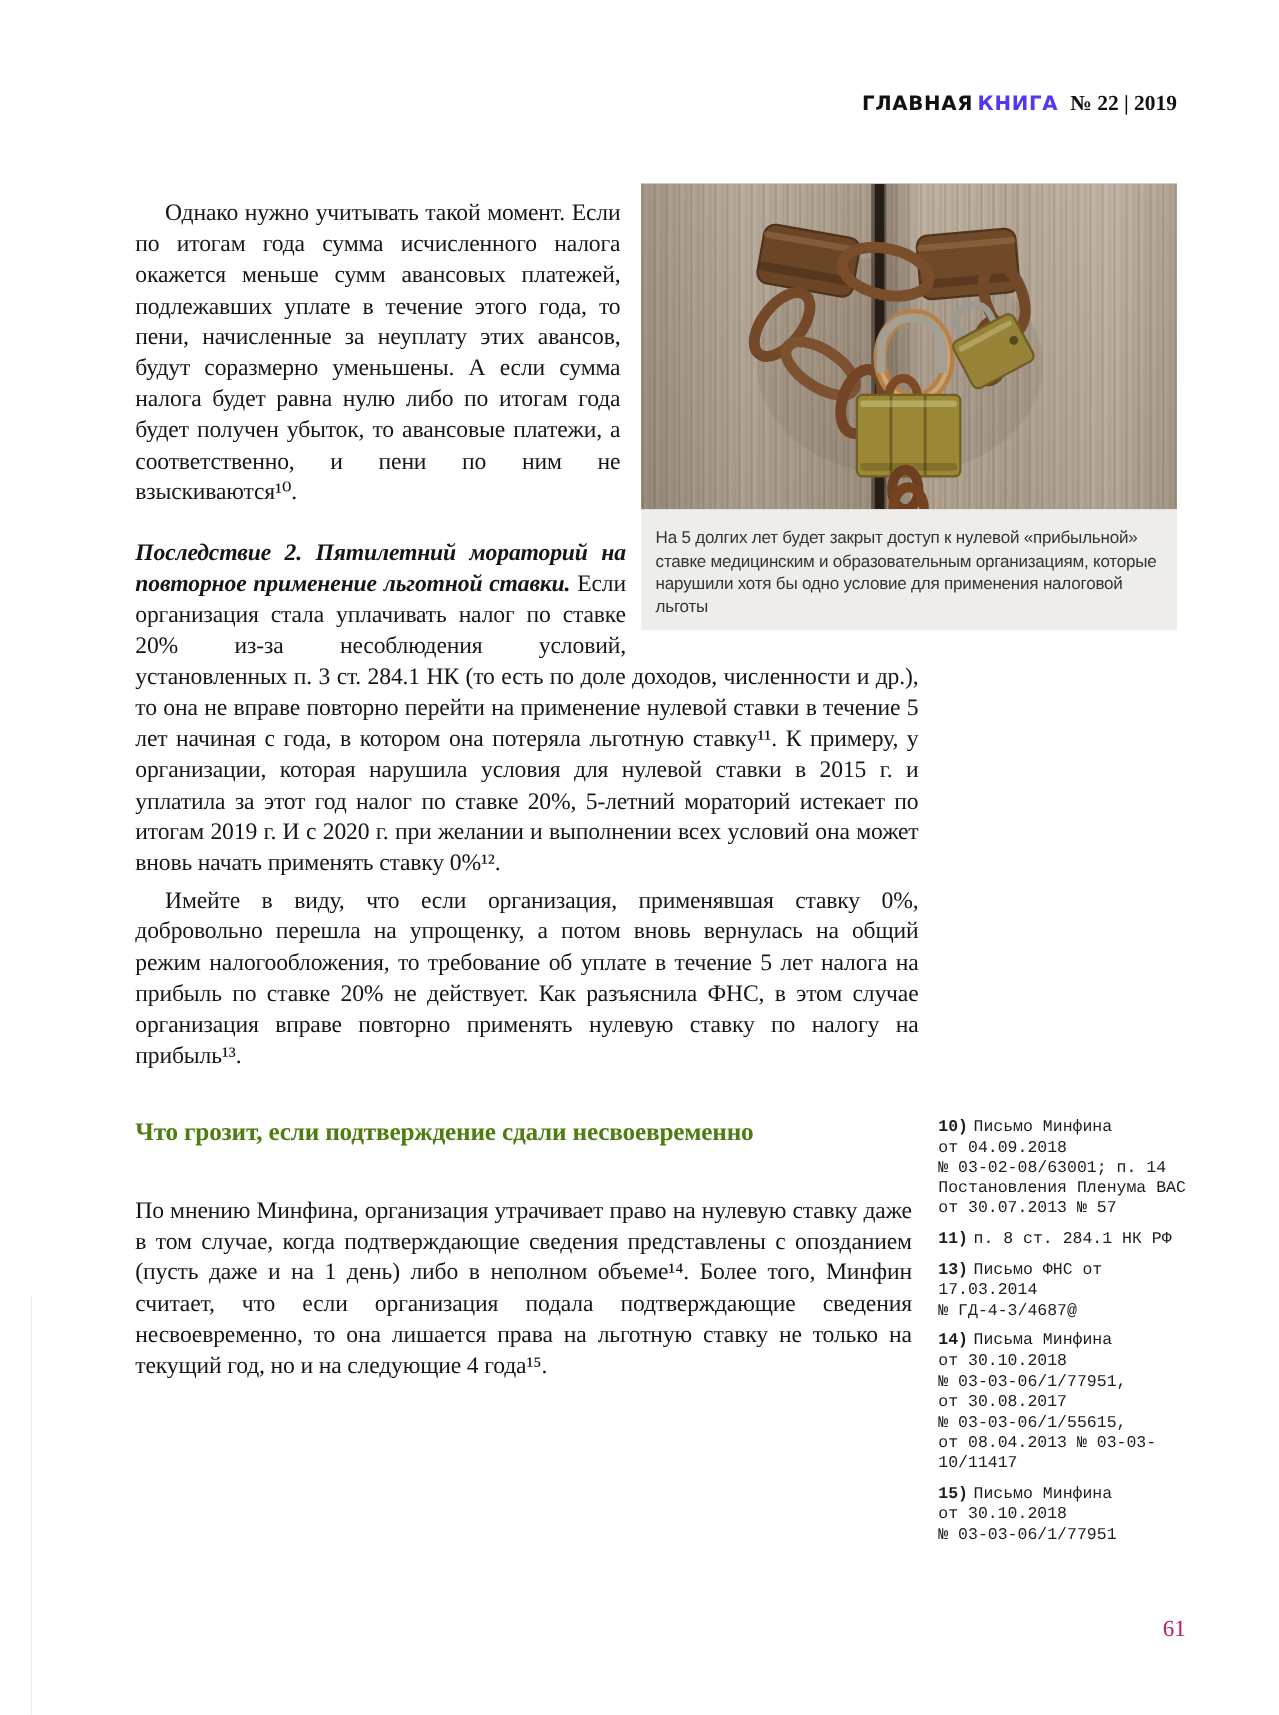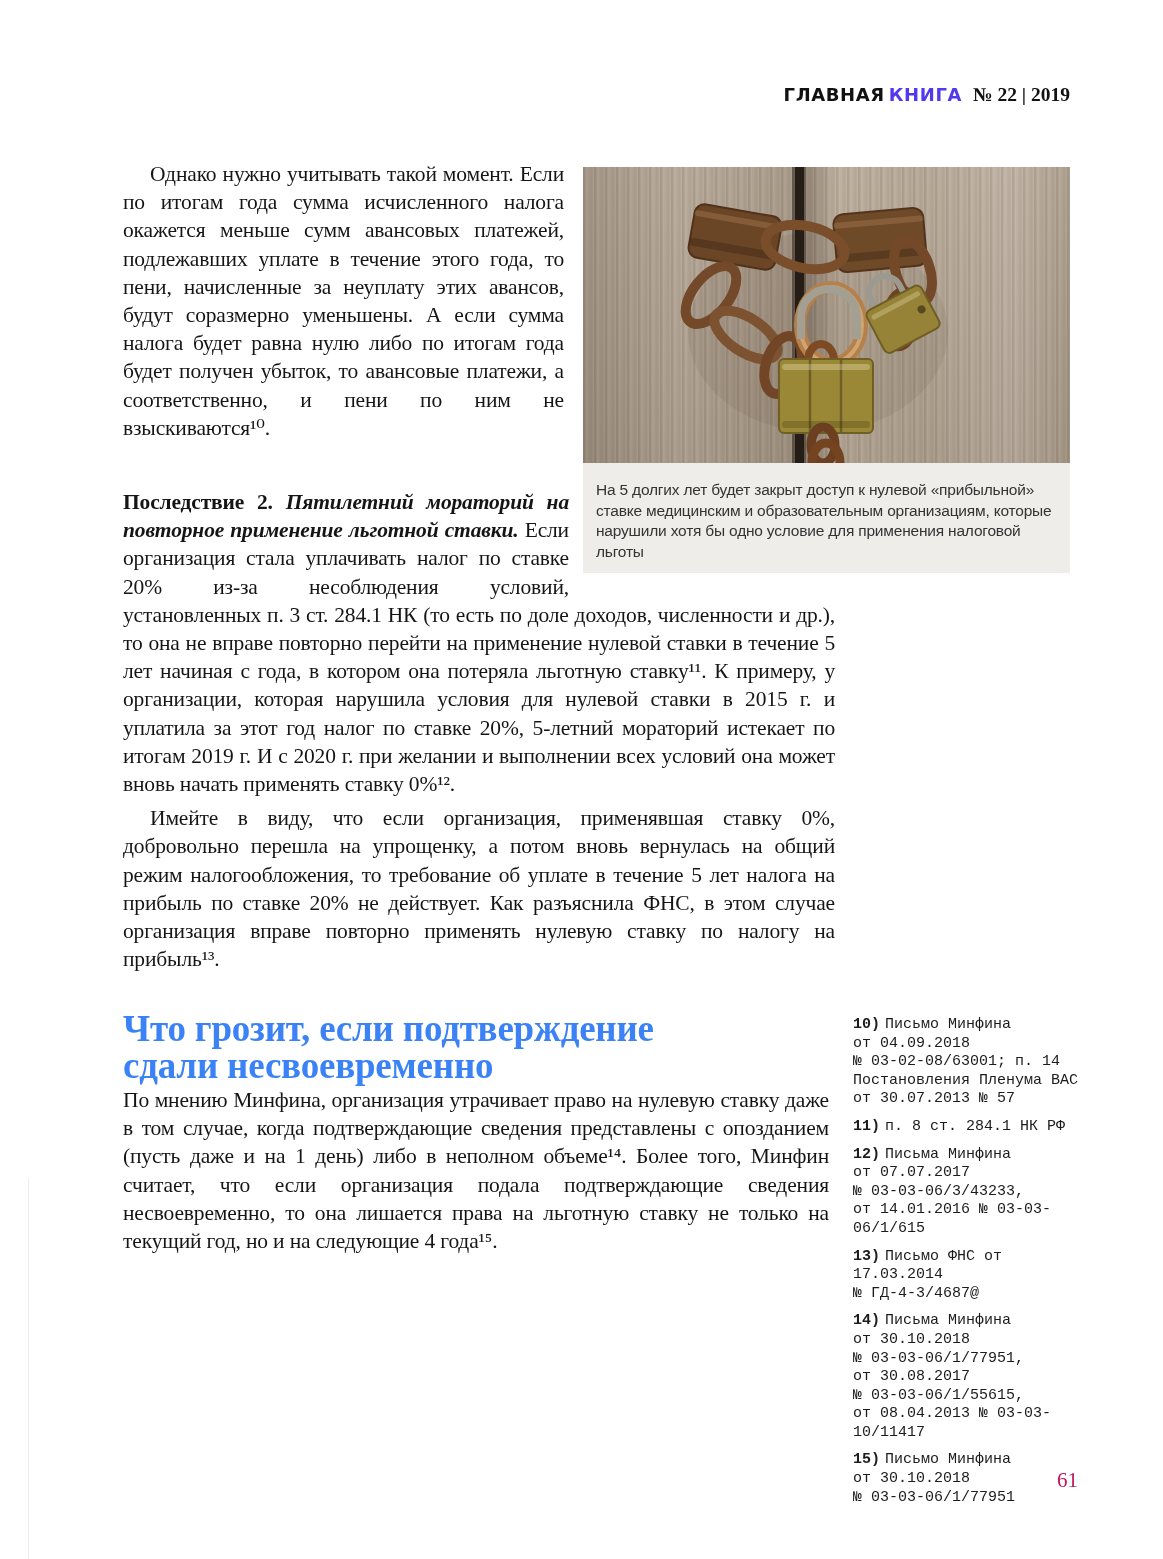--- a/index.html
+++ b/index.html
@@ -26,29 +26,29 @@
     font-family:"Liberation Serif",serif;
     font-weight:bold;font-size:19.5px;color:#111;margin-left:7px;
   }
 
   
   .bodytext{
     font-size:21.5px;line-height:28.2px;
     text-align:justify;letter-spacing:-0.15px;
   }
   .para1{position:absolute;left:123px;top:160px;width:441px;}
-  .indent{text-indent:27px;}
+  .indent{text-indent:27px;margin-top:19px;}
   .block2{position:absolute;left:123px;top:488px;width:712px;}
   .wrap-spacer{float:right;width:266px;height:85px;}
-  .lead-italic{font-weight:bold;}
+  .lead-italic{font-weight:bold;font-style:italic;}
   .lead-bold{font-weight:bold;font-style:italic;}
   .block2 p{margin:6px 0 0 0;}
   .heading2{
     position:absolute;left:123px;top:1010px;width:580px;
-    font-size:37px;line-height:37px;font-weight:bold;color:#3b82f6;
+    font-size:23px;line-height:37px;font-weight:bold;color:#4d7c0f;
     letter-spacing:-0.2px;
   }
   .block4{position:absolute;left:123px;top:1086px;width:712px;}
   .block4 p{margin:6px 6px 0 0;}
   .block4 p:first-child{margin-top:0;}
 
   
   .photo{
     position:absolute;left:583px;top:167px;width:487px;height:296px;
     background-color:#ab9d8c;
@@ -174,24 +174,20 @@
     <p>По мнению Минфина, организация утрачивает право на нулевую ставку даже в том случае, когда подтверждающие сведения представлены с опозданием (пусть даже и на 1 день) либо в неполном объеме¹⁴. Более того, Минфин считает, что если организация подала подтверждающие сведения несвоевременно, то она лишается права на льготную ставку не только на текущий год, но и на следующие 4 года¹⁵.</p>
   </div>
 
   <div class="sidebar">
     <div class="fn"><span class="fn-num">10)</span><span class="fn-text">Письмо Минфина
 от 04.09.2018
 № 03-02-08/63001; п. 14
 Постановления Пленума ВАС
 от 30.07.2013 № 57</span></div>
     <div class="fn"><span class="fn-num">11)</span><span class="fn-text">п. 8 ст. 284.1 НК РФ</span></div>
-    <div class="fn"><span class="fn-num">12)</span><span class="fn-text">Письма Минфина
-от 07.07.2017
-№ 03-03-06/3/43233,
-от 14.01.2016 № 03-03-06/1/615</span></div>
     <div class="fn"><span class="fn-num">13)</span><span class="fn-text">Письмо ФНС от 17.03.2014
 № ГД-4-3/4687@</span></div>
     <div class="fn"><span class="fn-num">14)</span><span class="fn-text">Письма Минфина
 от 30.10.2018
 № 03-03-06/1/77951,
 от 30.08.2017
 № 03-03-06/1/55615,
 от 08.04.2013 № 03-03-10/11417</span></div>
     <div class="fn"><span class="fn-num">15)</span><span class="fn-text">Письмо Минфина
 от 30.10.2018

